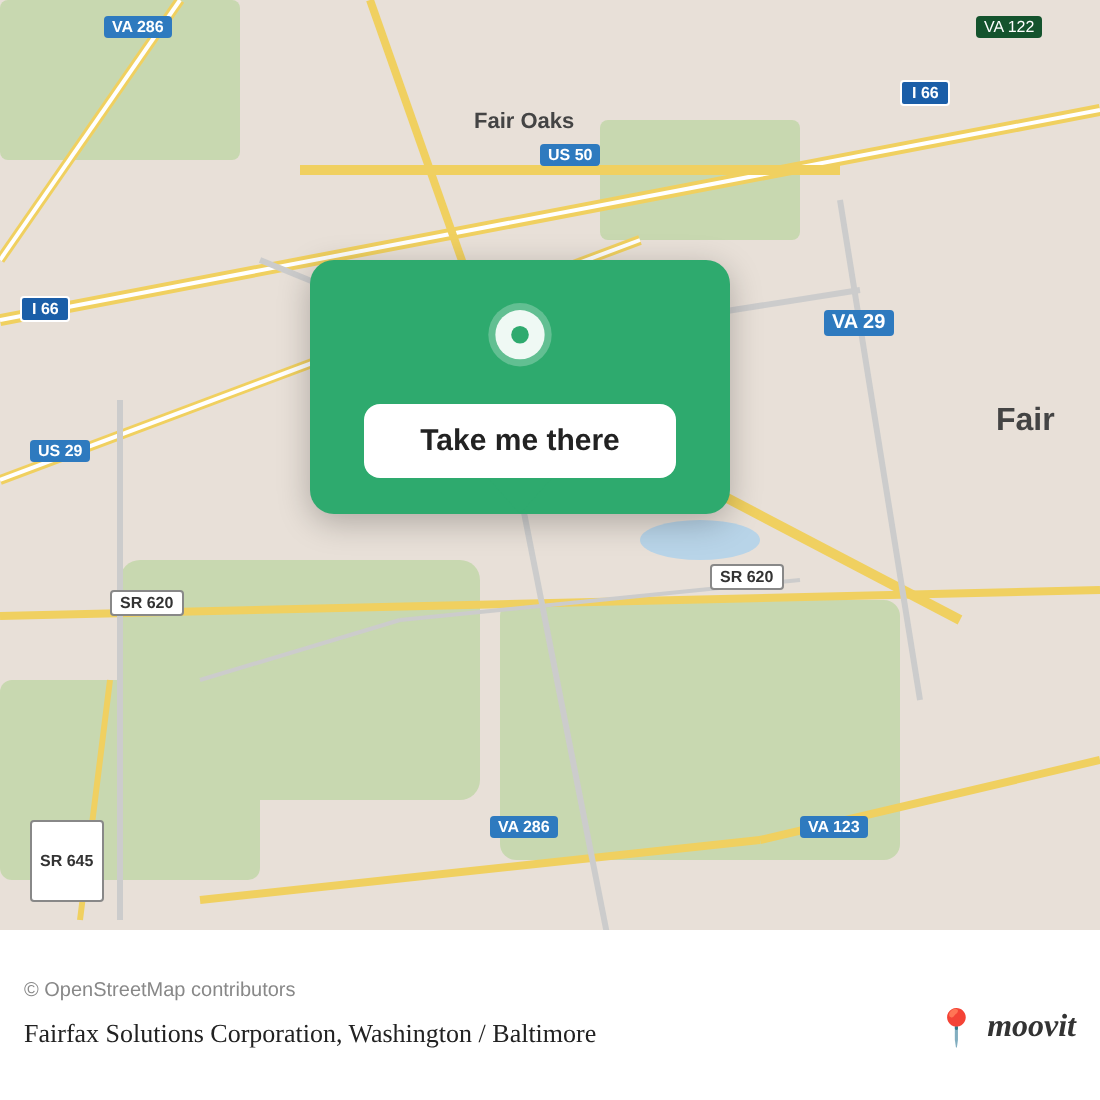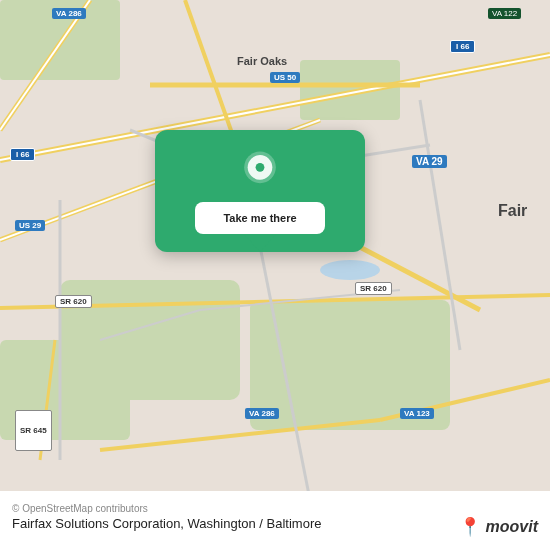--- a/index.html
+++ b/index.html
@@ -94,21 +94,21 @@
       height: 44px;
       margin-bottom: 10px;
     }
 
     .popup-button {
       background: #ffffff;
       color: #222;
       border: none;
       border-radius: 8px;
       padding: 10px 28px;
-      font-size: 11px;
+      font-size: 15px;
       font-weight: 600;
       cursor: pointer;
       margin-bottom: 0;
       white-space: nowrap;
     }
 
     
     .popup-triangle {
       width: 0;
       height: 0;
@@ -119,34 +119,35 @@
       align-self: center;
     }
 
     
     .bottom-bar {
       position: absolute;
       bottom: 0;
       left: 0;
       right: 0;
       background: #fff;
-      padding: 12px 12px;
+      padding: 25px 12px;
       z-index: 20;
     }
 
     .attribution {
       font-size: 10px;
       color: #888;
       margin-bottom: 2px;
     }
 
     .bottom-content {
       display: flex;
-      align-items: flex-start;
+      align-items: flex-end;
       justify-content: space-between;
+      font-family: Liberation Serif, serif;
     }
 
     .place-name {
       font-size: 13px;
       color: #222;
       font-weight: 400;
     }
 
     .moovit-logo {
       display: flex;

